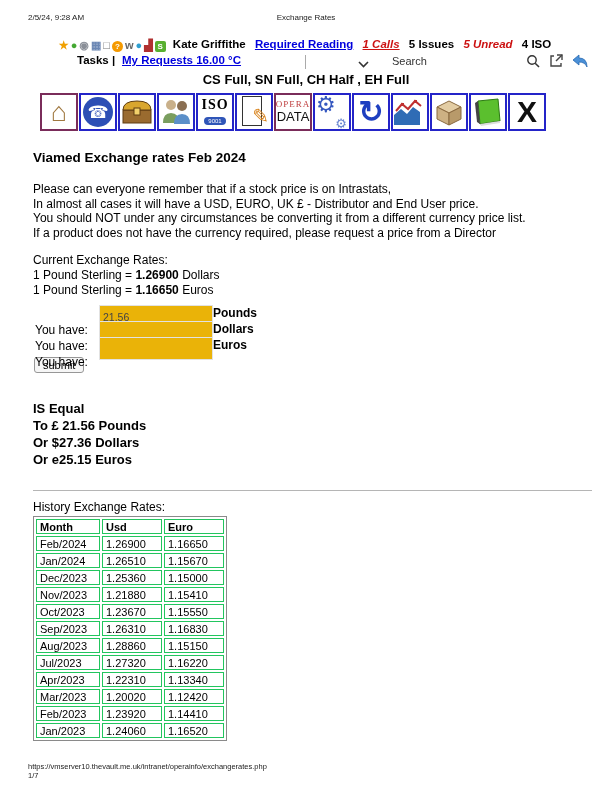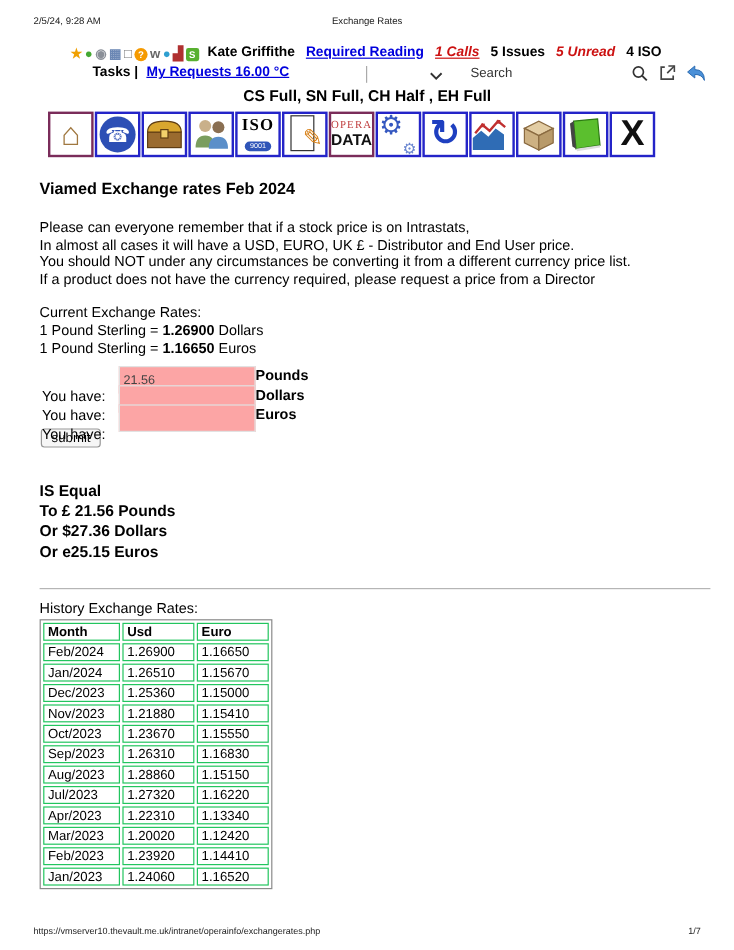--- a/index.html
+++ b/index.html
@@ -6,21 +6,21 @@
   .page{position:relative;width:612px;height:792px;background:#fff;color:#000;
         font-family:"Liberation Sans",sans-serif;overflow:hidden;}
 
   
   .print-header{position:absolute;top:13px;left:28px;right:28px;display:flex;
                 font-size:8px;color:#222;}
   .ph-date{width:160px;text-align:left;}
   .ph-title{flex:1;text-align:center;}
   .ph-sp{width:160px;}
   .print-footer{position:absolute;bottom:12px;left:28px;right:28px;display:flex;
-                justify-content:space-between;font-size:7.5px;color:#222;}
+                justify-content:space-between;font-size:7.5px;color:#222;flex-direction:column;}
 
   
   .navline1{position:absolute;top:38px;left:0;right:0;text-align:center;
             font-size:11.5px;font-weight:bold;white-space:nowrap;}
   .fav{display:inline-block;font-size:11px;line-height:12px;margin:0 1px;vertical-align:-1px;}
   .favbg{width:11px;height:11px;border-radius:2px;text-align:center;font-size:8px;line-height:11px;}
   .favc{border-radius:50%;}
   .lnk{color:#0000dd;text-decoration:underline;font-weight:bold;cursor:pointer;margin:0 3px;}
   .red{color:#cc1111;}
   .it{font-style:italic;}
@@ -47,38 +47,38 @@
   .ic-phone{color:#fff;font-size:17px;line-height:17px;}
   .ic-iso{text-align:center;line-height:1;}
   .iso-t{display:block;font-family:"Liberation Serif",serif;font-weight:bold;font-size:14px;letter-spacing:1px;}
   .iso-s{display:inline-block;background:#2f55b8;color:#fff;font-size:6px;line-height:8px;
          border-radius:5px;padding:0 4px;margin-top:1px;}
   .ic-doc{position:relative;width:24px;height:32px;}
   .doc-page{position:absolute;left:0;top:0;width:20px;height:30px;background:#fff;border:1.5px solid #333;box-sizing:border-box;}
   .doc-pencil{position:absolute;right:-3px;bottom:0px;font-size:20px;color:#d8821a;}
   .ic-opera{text-align:center;line-height:1.05;}
   .op1{display:block;font-family:"Liberation Serif",serif;color:#c04040;font-size:9px;letter-spacing:1px;}
-  .op2{display:block;font-weight:bold;font-size:13px;color:#111;}
+  .op2{display:block;font-weight:normal;font-size:13px;color:#111;}
   .ic-gears{position:relative;width:34px;height:34px;}
   .g1{position:absolute;left:1px;top:-3px;font-size:22px;color:#3558c0;}
   .g2{position:absolute;right:2px;bottom:-2px;font-size:13px;color:#6a86d0;}
   .ic-refresh{font-size:30px;line-height:30px;font-weight:bold;color:#1e3fc0;}
   .ic-x{font-size:30px;line-height:30px;font-weight:900;color:#101010;}
 
   
   .content{position:absolute;top:150px;left:33px;right:20px;font-size:12px;}
   .title{font-size:13.5px;font-weight:bold;}
   .notice{margin-top:17px;line-height:14.6px;}
   .rates-head{margin-top:13px;line-height:15px;}
   .rate-line{line-height:15px;}
   .convBox{margin-top:7px;}
   .conv-row{position:relative;height:16px;}
   .conv-label{position:absolute;left:2px;top:1px;margin-top:17px;}
   .conv-input{position:absolute;left:66px;top:0;width:106px;height:13px;border:1px solid #e2e2e2;
-              background:#fca5a5;font-family:"Liberation Sans",sans-serif;font-size:10.5px;color:#444;padding:4px 3px;}
+              background:#eab308;font-family:"Liberation Sans",sans-serif;font-size:10.5px;color:#444;padding:4px 3px;}
   .conv-cur{position:absolute;left:180px;top:1px;font-weight:bold;}
   .submit{margin-top:4px;margin-left:1px;font-family:"Liberation Sans",sans-serif;font-size:11px;
           padding:1px 8px;border:1px solid #979797;border-radius:3px;background:#f6f6f6;cursor:pointer;}
   .result{margin-top:27px;font-size:13px;font-weight:bold;line-height:17px;}
   .rule{margin:22px 0 0 0;border:none;border-top:1px solid #b5b5b5;}
   .hist-head{margin-top:9px;}
   table.hist{margin-top:2px;border-collapse:separate;border-spacing:2px;border:1px solid #8a8a8a;background:#fff;}
   table.hist th,table.hist td{border:1px solid #22c55e;font-size:11px;height:13px;
       padding:0 3px;text-align:left;white-space:nowrap;}
   table.hist th{font-weight:bold;width:52px;}

